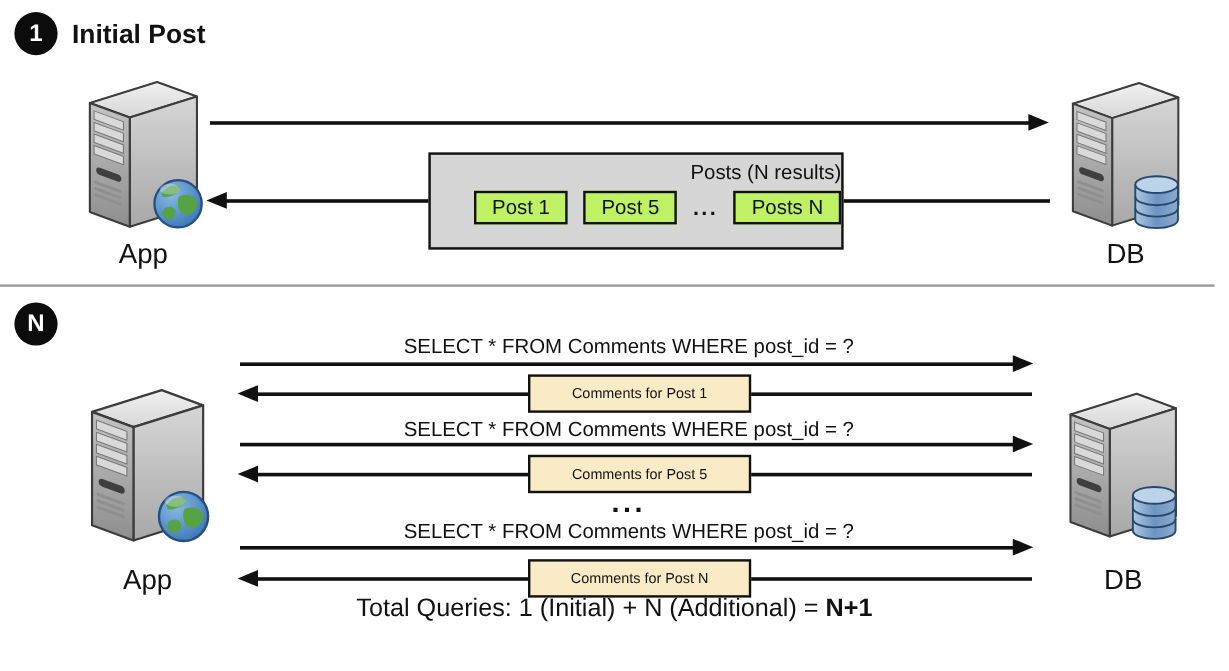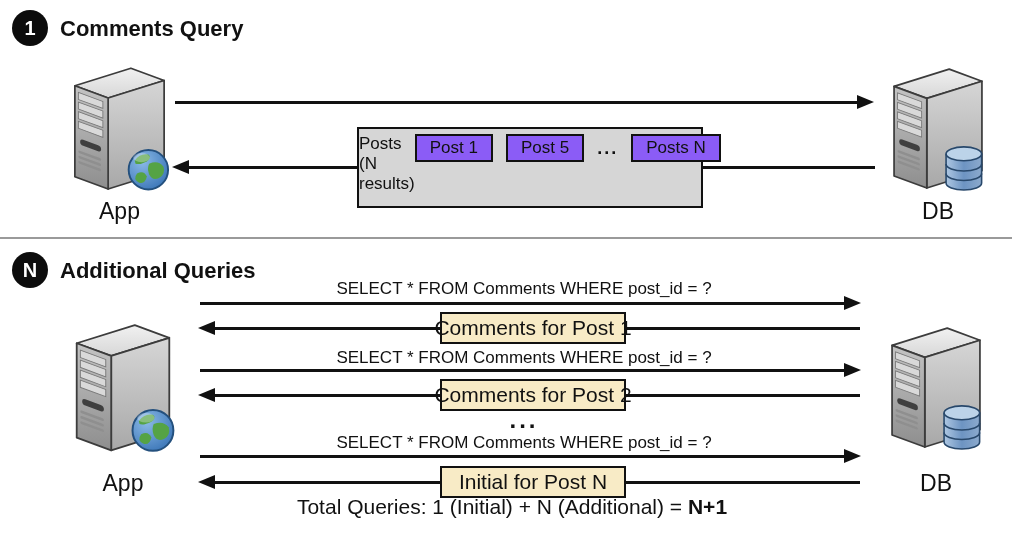--- a/index.html
+++ b/index.html
@@ -28,34 +28,34 @@
   .head-left{
     position:absolute;width:0;height:0;z-index:1;
     border-top:7px solid transparent;border-bottom:7px solid transparent;
     border-right:17px solid #111;
   }
   .label-center{
     position:absolute;text-align:center;font-size:17px;z-index:3;white-space:nowrap;
   }
   .posts-box{
     position:absolute;background:#d6d6d6;border:2px solid #111;z-index:2;
-    box-sizing:border-box;display:flex;flex-direction:row;align-items:flex-start;
+    box-sizing:border-box;display:flex;flex-direction:column;align-items:flex-end;
   }
   .posts-title{font-size:17px;margin-top:5px;}
   .posts-row{display:flex;align-items:center;gap:13px;margin-top:5px;}
   .chip{
-    background:#8b5cf6;border:2px solid #111;padding:2px 13px;font-size:17px;
+    background:#bef264;border:2px solid #111;padding:2px 13px;font-size:17px;
     white-space:nowrap;
   }
   .dots{font-size:18px;font-weight:bold;letter-spacing:2px;}
   .divider{position:absolute;height:2px;background:#9a9a9a;z-index:0;}
   .resp-box{
     position:absolute;left:440px;width:182px;height:28px;background:#f8ebc6;
     border:2px solid #111;z-index:2;display:flex;align-items:center;
-    justify-content:center;font-size:21px;box-sizing:content-box;white-space:nowrap;
+    justify-content:center;font-size:12px;box-sizing:content-box;white-space:nowrap;
   }
   .big-dots{
     position:absolute;text-align:center;font-size:24px;font-weight:bold;
     letter-spacing:3px;z-index:3;
   }
   .footer{
     position:absolute;left:0;top:495px;width:1024px;text-align:center;
     font-size:21px;z-index:3;
   }
   .footer b{font-weight:bold;}
@@ -116,21 +116,21 @@
       <symbol id="sym-db" viewBox="0 0 70 76">
         <path d="M7,14 L7,60 A28,11 0 0 0 63,60 L63,14" fill="url(#gCyl)" stroke="#28486b" stroke-width="2.5"></path>
         <path d="M7,30 A28,11 0 0 0 63,30" fill="none" stroke="#28486b" stroke-width="2.5"></path>
         <path d="M7,45 A28,11 0 0 0 63,45" fill="none" stroke="#28486b" stroke-width="2.5"></path>
         <ellipse cx="35" cy="14" rx="28" ry="11" fill="#bcd3e9" stroke="#28486b" stroke-width="2.5"></ellipse>
       </symbol>
     </defs>
   </svg>
 
   <div class="badge" style="left:12px;top:10px">1</div>
-  <div class="sec-title" style="left:60px;top:16px">Comments Query</div>
+  <div class="sec-title" style="left:60px;top:16px">Initial Post</div>
 
   <div class="server" style="left:62px;top:56px;width:115px;height:140px">
     <svg viewBox="0 0 130 160" width="100%" height="100%">
       <use href="#sym-server"></use>
       <use href="#sym-globe" x="70" y="104" width="56" height="52"></use>
     </svg>
   </div>
   <div class="node-label" style="left:62px;top:198px;width:115px">App</div>
 
   <div class="server" style="left:882px;top:56px;width:112px;height:140px">
@@ -153,21 +153,20 @@
       <div class="chip">Post 1</div>
       <div class="chip">Post 5</div>
       <div class="dots">...</div>
       <div class="chip">Posts N</div>
     </div>
   </div>
 
   <div class="divider" style="left:0;top:237px;width:1012px"></div>
 
   <div class="badge" style="left:12px;top:252px">N</div>
-  <div class="sec-title" style="left:60px;top:258px">Additional Queries</div>
 
   <div class="server" style="left:64px;top:312px;width:118px;height:146px">
     <svg viewBox="0 0 130 160" width="100%" height="100%">
       <use href="#sym-server"></use>
       <use href="#sym-globe" x="70" y="104" width="56" height="52"></use>
     </svg>
   </div>
   <div class="node-label" style="left:64px;top:470px;width:118px">App</div>
 
   <div class="server" style="left:880px;top:312px;width:112px;height:146px">
@@ -183,28 +182,28 @@
   <div class="head-right" style="left:844px;top:296px"></div>
   <div class="arrow-line" style="left:214px;top:327px;width:646px"></div>
   <div class="head-left" style="left:198px;top:321px"></div>
   <div class="resp-box" style="top:312px">Comments for Post 1</div>
 
   <div class="label-center" style="left:200px;top:348px;width:648px">SELECT * FROM Comments WHERE post_id = ?</div>
   <div class="arrow-line" style="left:200px;top:369px;width:646px"></div>
   <div class="head-right" style="left:844px;top:363px"></div>
   <div class="arrow-line" style="left:214px;top:394px;width:646px"></div>
   <div class="head-left" style="left:198px;top:388px"></div>
-  <div class="resp-box" style="top:379px">Comments for Post 2</div>
+  <div class="resp-box" style="top:379px">Comments for Post 5</div>
 
   <div class="big-dots" style="left:200px;top:406px;width:648px">...</div>
 
   <div class="label-center" style="left:200px;top:433px;width:648px">SELECT * FROM Comments WHERE post_id = ?</div>
   <div class="arrow-line" style="left:200px;top:455px;width:646px"></div>
   <div class="head-right" style="left:844px;top:449px"></div>
   <div class="arrow-line" style="left:214px;top:481px;width:646px"></div>
   <div class="head-left" style="left:198px;top:475px"></div>
-  <div class="resp-box" style="top:466px">Initial for Post N</div>
+  <div class="resp-box" style="top:466px">Comments for Post N</div>
 
   <div class="footer">
     <span>Total Queries: 1 (Initial) + N (Additional) = </span><b>N+1</b>
   </div>
 
 </div>
 
 </body></html>

